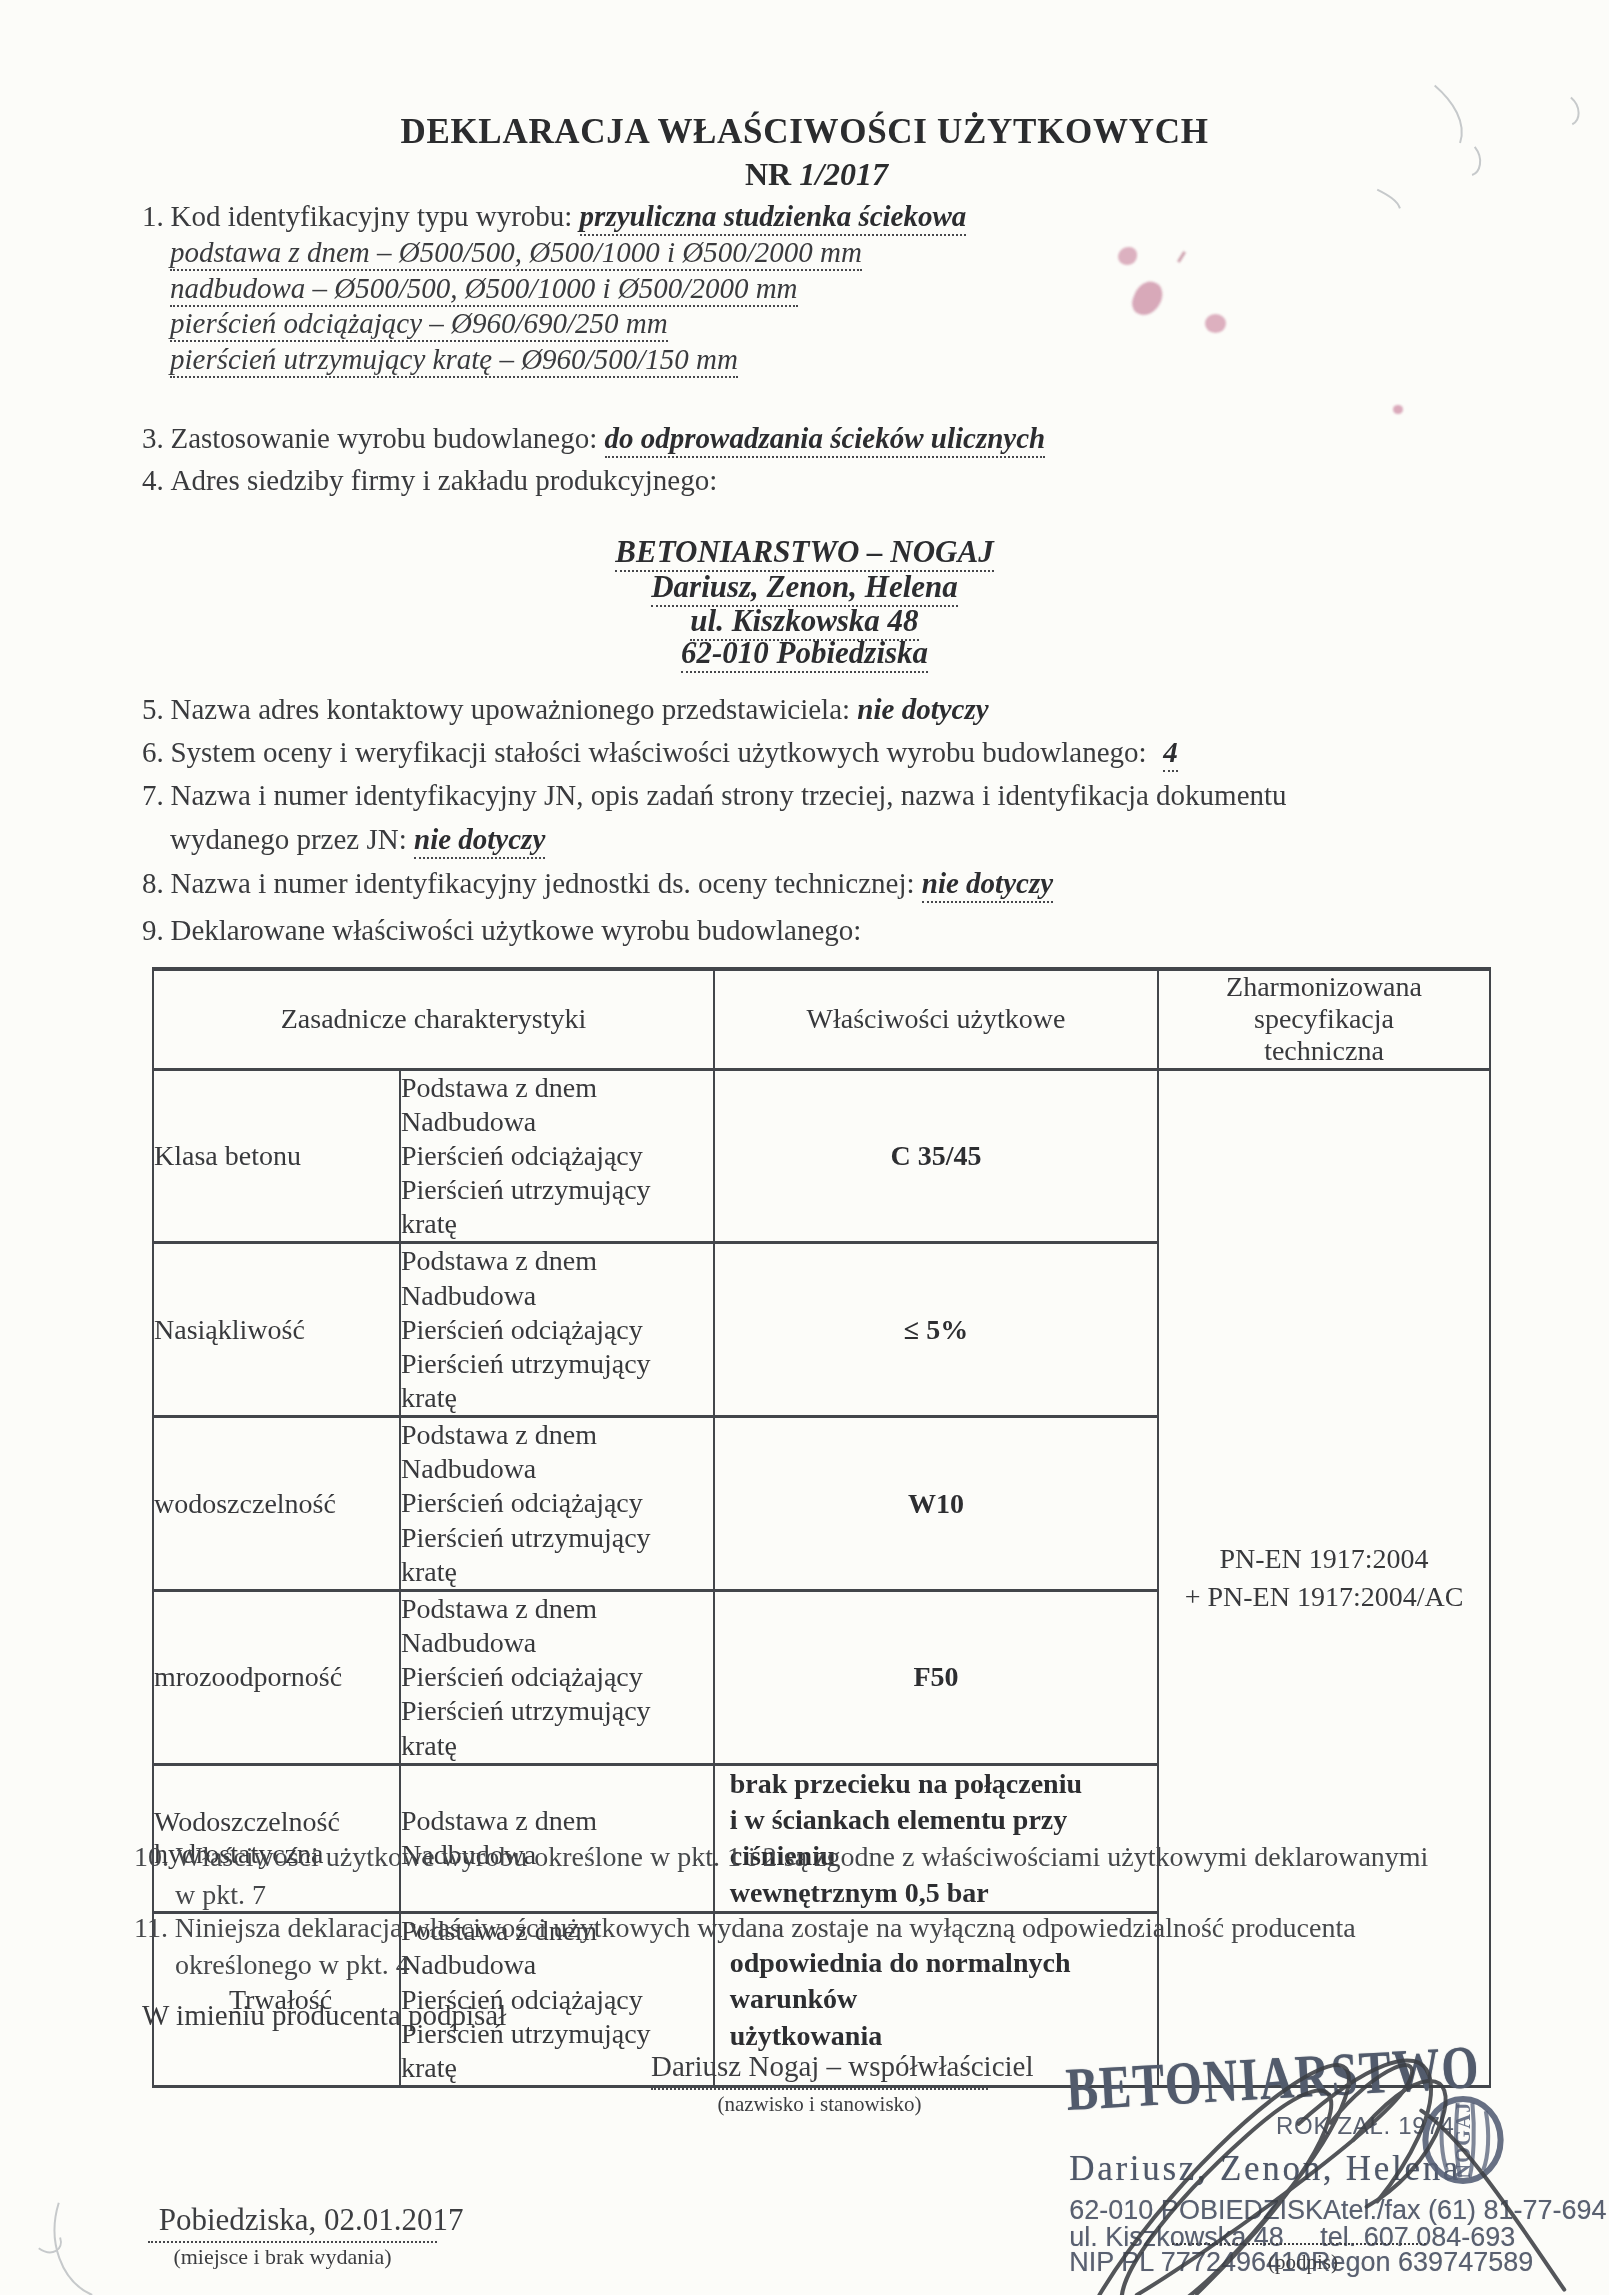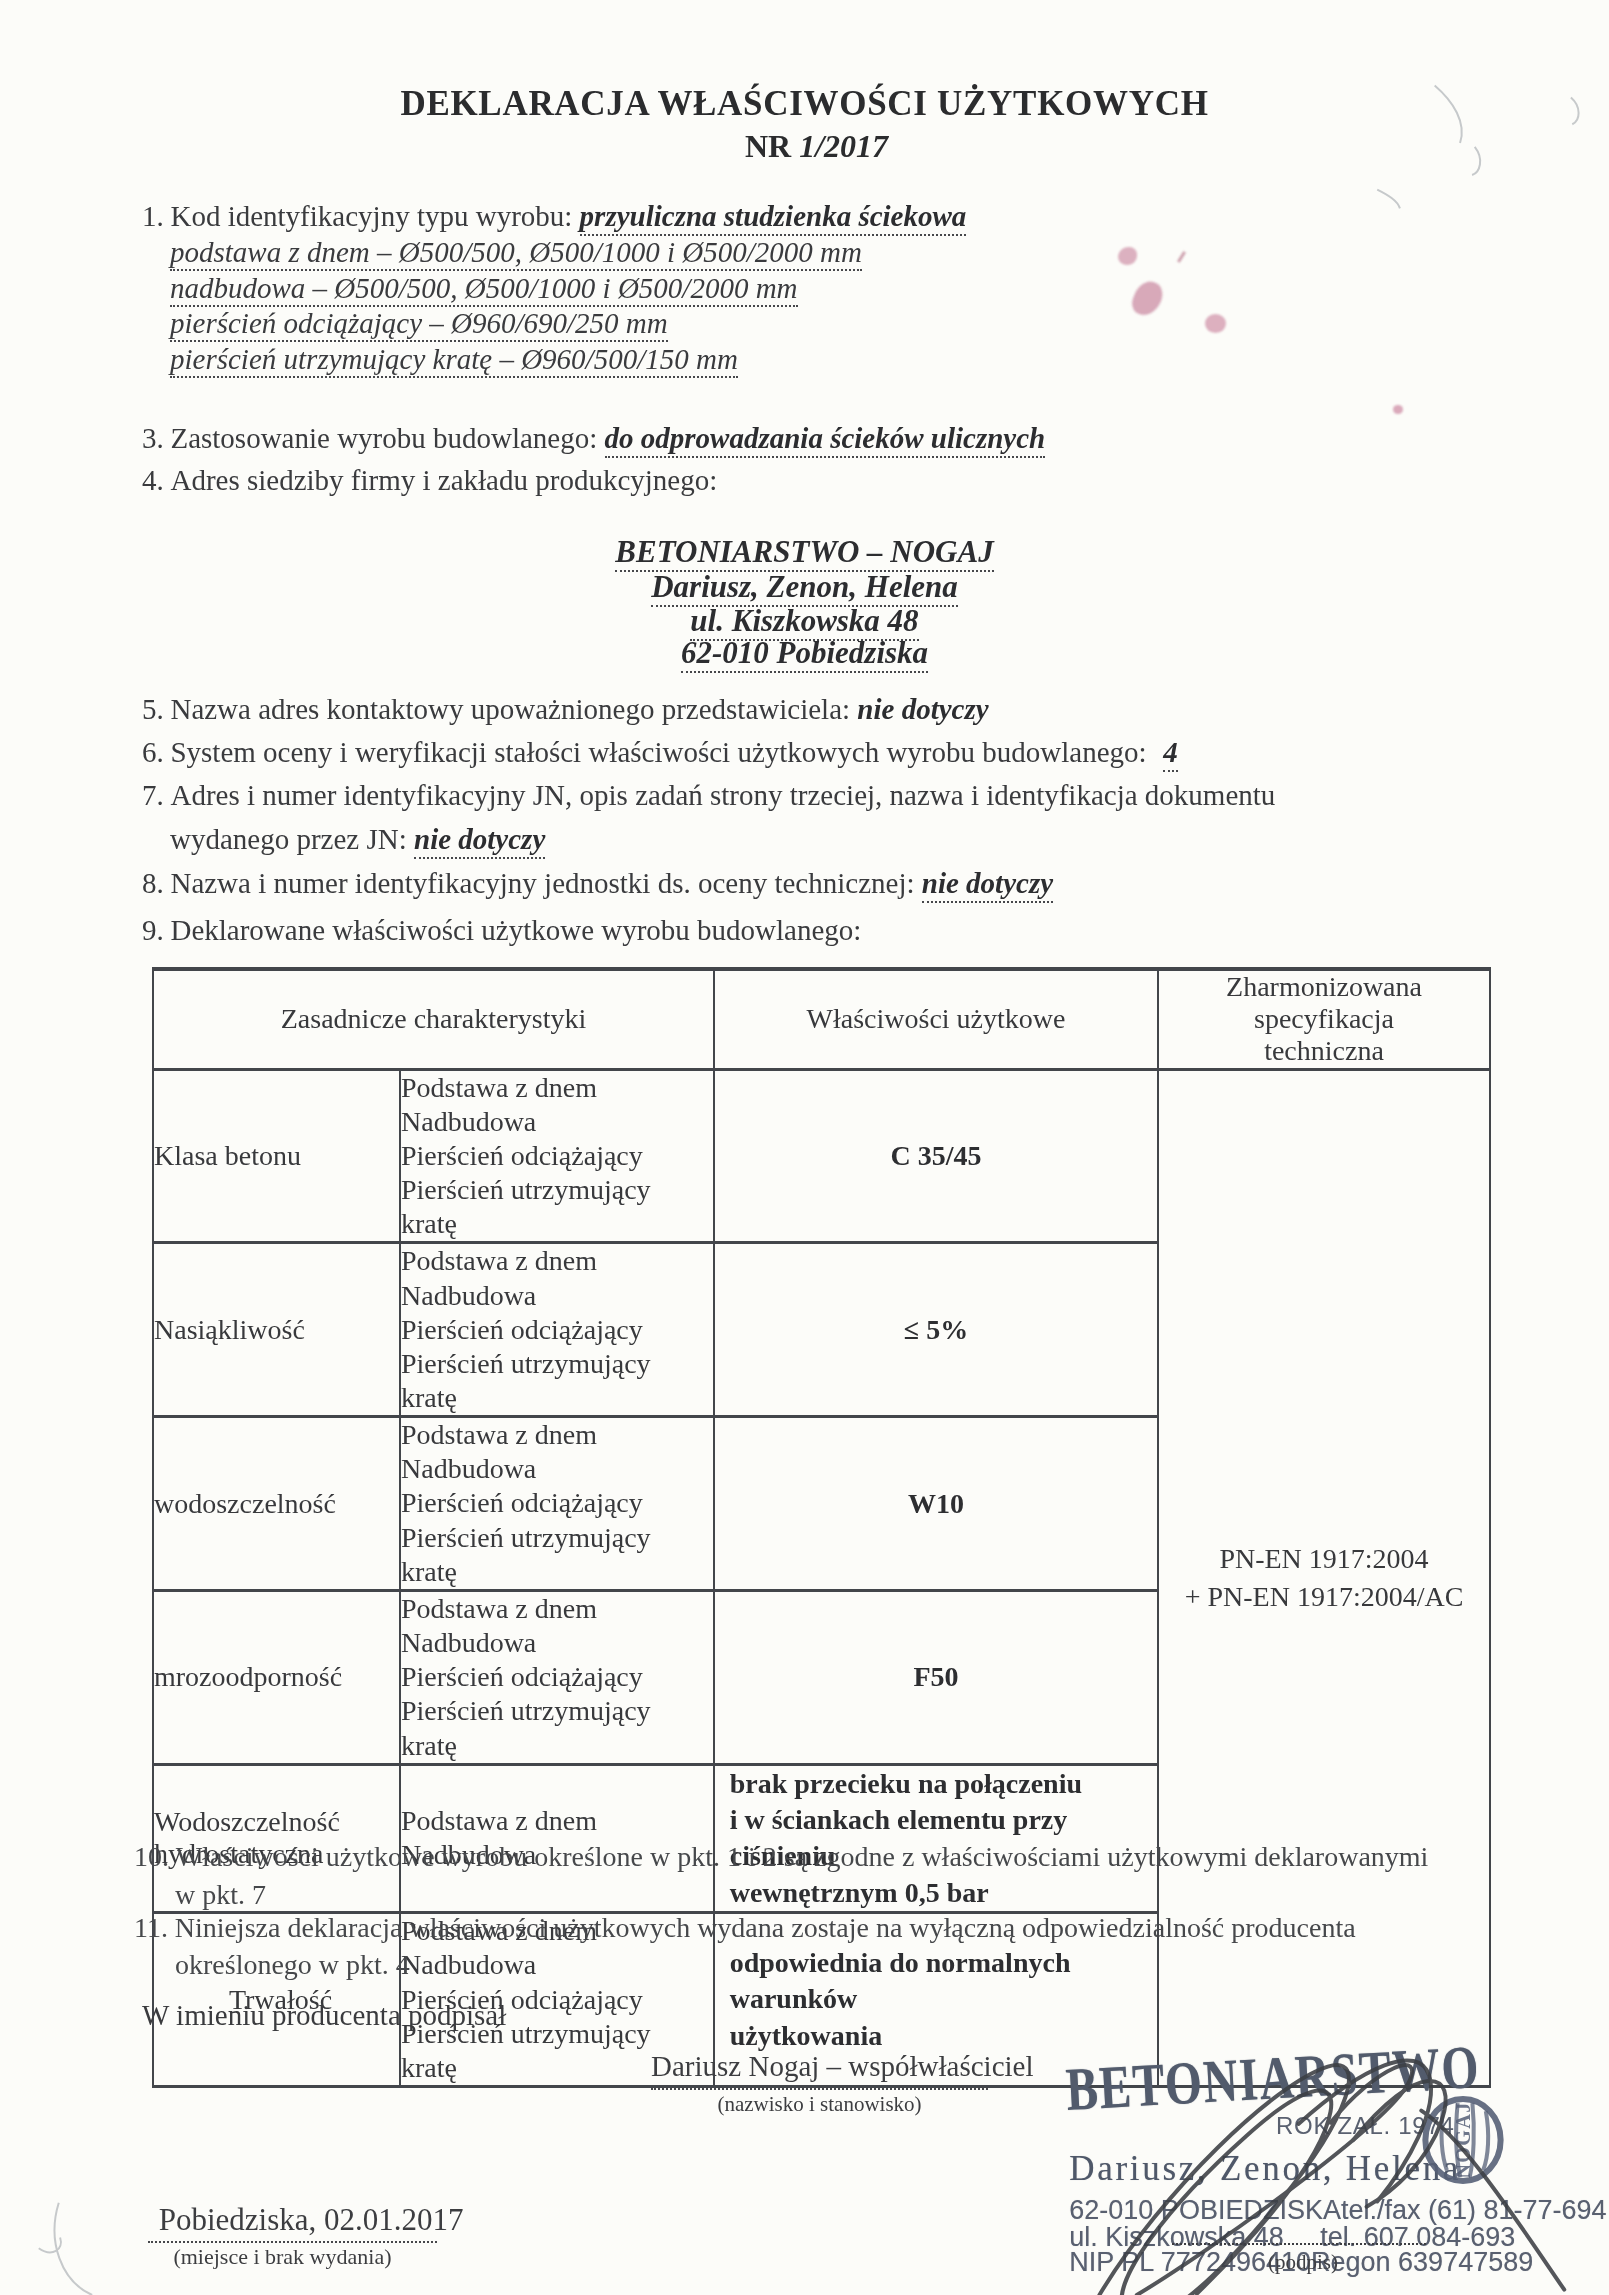--- a/index.html
+++ b/index.html
@@ -4,21 +4,21 @@
 <style>
   html,body{margin:0;padding:0;background:#e8e8e6;}
   .page{
     position:relative;width:1609px;height:2295px;background:#fcfcf9;
     font-family:"Liberation Serif","DejaVu Serif",serif;color:#333437;
     overflow:hidden;
   }
   .abs{position:absolute;}
   
   .title-wrap{top:84px;left:0;width:1609px;text-align:center;}
-  .title-line1{font-size:35px;font-weight:bold;letter-spacing:0.7px;color:#2b2c2e;}
+  .title-line1{font-size:35px;font-weight:bold;letter-spacing:0.7px;color:#2b2c2e;margin-top:28px;}
   .title-line2{font-size:32px;font-weight:bold;color:#2b2c2e;margin-top:4px;margin-left:24px;}
   .title-line2 .nr-val{font-style:italic;}
   
   .item{left:142px;font-size:29px;white-space:nowrap;color:#3a3b3e;}
   .item .num{margin-right:6.7px;}
   .fill{font-weight:bold;font-style:italic;color:#2c2d30;white-space:pre-wrap;
         border-bottom:2.7px dotted #46474b;padding-bottom:2px;}
   .fill.nou{border-bottom:none;}
   .sub{left:170px;font-size:29px;font-style:italic;color:#3a3b3e;white-space:nowrap;}
   .sub span{border-bottom:2.7px dotted #46474b;padding-bottom:1.3px;}
@@ -103,21 +103,21 @@
   <div class="abs addr-line" style="top:603px"><span>ul. Kiszkowska 48</span></div>
   <div class="abs addr-line" style="top:635px"><span>62-010 Pobiedziska</span></div>
 
   <div class="abs item" style="top:693px">
     <span class="num">5.</span><span>Nazwa adres  kontaktowy upoważnionego przedstawiciela:</span> <span class="fill nou">nie dotyczy</span>
   </div>
   <div class="abs item" style="top:736px">
     <span class="num">6.</span><span>System oceny i weryfikacji stałości właściwości użytkowych wyrobu budowlanego:</span> <span class="fill" style="margin-left:9.4px">4</span>
   </div>
   <div class="abs item" style="top:779px">
-    <span class="num">7.</span><span>Adres i numer identyfikacyjny JN, opis zadań strony trzeciej, nazwa i identyfikacja dokumentu</span>
+    <span class="num">7.</span><span>Nazwa i numer identyfikacyjny JN, opis zadań strony trzeciej, nazwa i identyfikacja dokumentu</span>
   </div>
   <div class="abs item" style="left:170px;top:823px">
     <span>wydanego przez JN:</span> <span class="fill">nie dotyczy</span>
   </div>
   <div class="abs item" style="top:867px">
     <span class="num">8.</span><span>Nazwa i numer  identyfikacyjny jednostki ds. oceny technicznej:</span> <span class="fill">nie dotyczy</span>
   </div>
   <div class="abs item" style="top:914px">
     <span class="num">9.</span><span>Deklarowane właściwości użytkowe wyrobu budowlanego:</span>
   </div>

